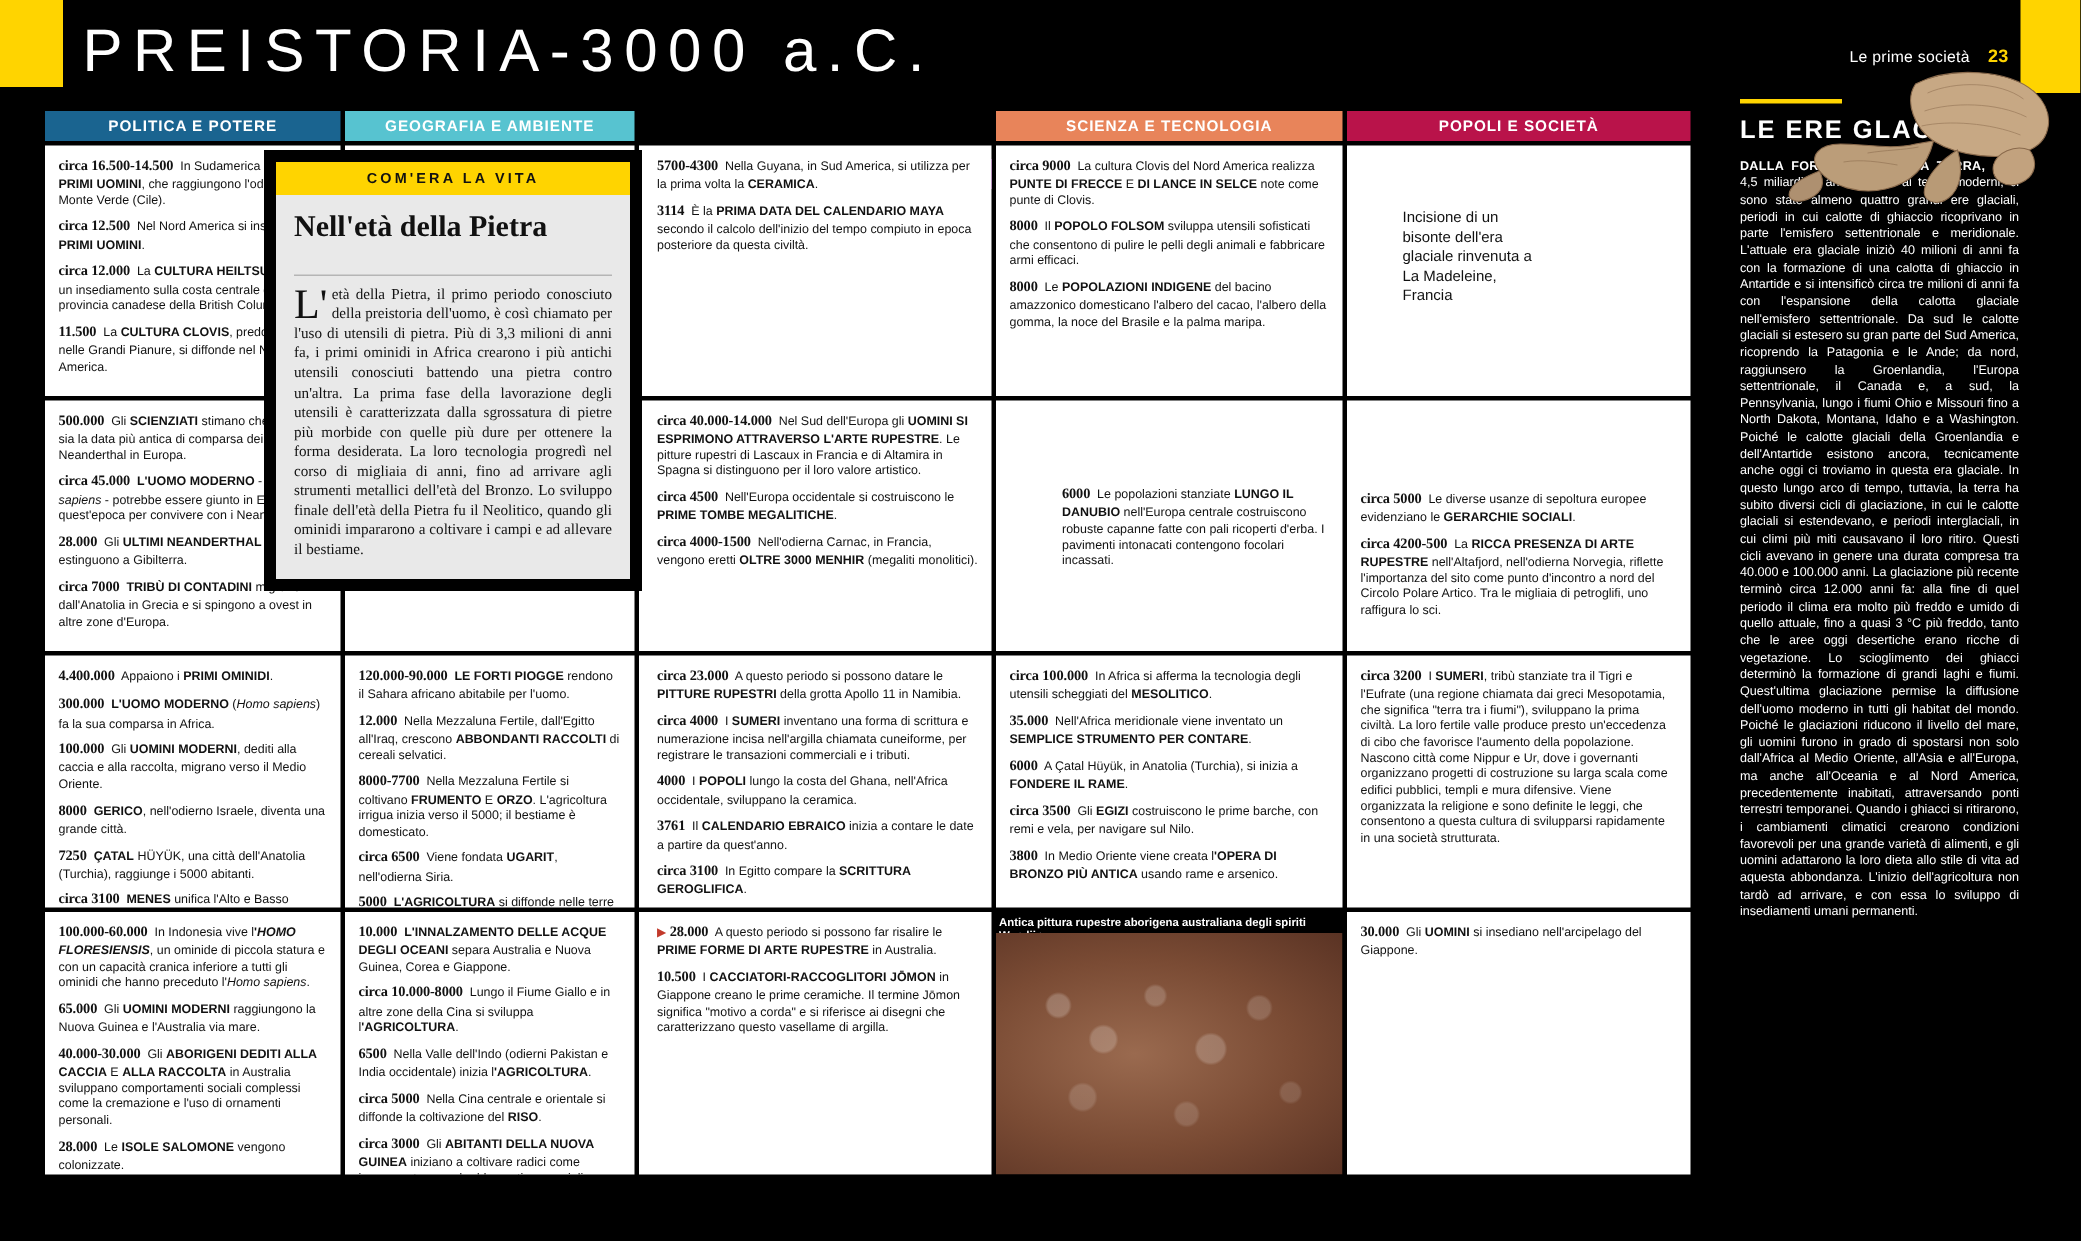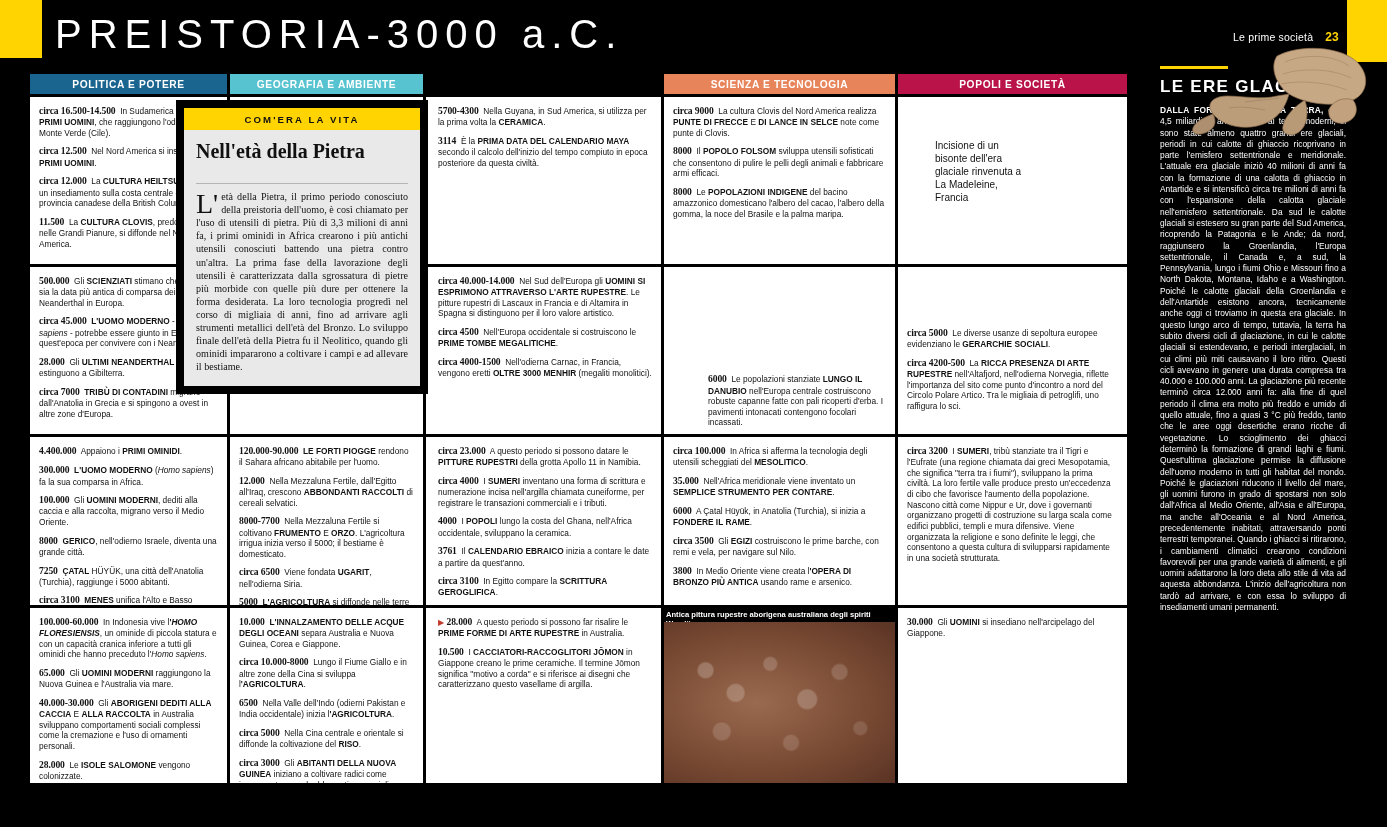--- a/index.html
+++ b/index.html
@@ -220,21 +220,21 @@
             <div class="ev"><span class="d">circa 45.000</span>&nbsp; <span class="cap">L'UOMO MODERNO</span> - <span class="iti">Homo sapiens</span> - potrebbe essere giunto in Europa in quest'epoca per convivere con i Neanderthal.</div>
             <div class="ev"><span class="d">28.000</span>&nbsp; Gli <span class="cap">ULTIMI NEANDERTHAL</span> si estinguono a Gibilterra.</div>
             <div class="ev"><span class="d">circa 7000</span>&nbsp; <span class="cap">TRIBÙ DI CONTADINI</span> migrano dall'Anatolia in Grecia e si spingono a ovest in altre zone d'Europa.</div>
           </div>
         <div class="cell c1"></div>
         <div class="cell c2">
             <div class="ev"><span class="d">circa 40.000-14.000</span>&nbsp; Nel Sud dell'Europa gli <span class="cap">UOMINI SI ESPRIMONO ATTRAVERSO L'ARTE RUPESTRE</span>. Le pitture rupestri di Lascaux in Francia e di Altamira in Spagna si distinguono per il loro valore artistico.</div>
             <div class="ev"><span class="d">circa 4500</span>&nbsp; Nell'Europa occidentale si costruiscono le <span class="cap">PRIME TOMBE MEGALITICHE</span>.</div>
             <div class="ev"><span class="d">circa 4000-1500</span>&nbsp; Nell'odierna Carnac, in Francia, vengono eretti <span class="cap">OLTRE 3000 MENHIR</span> (megaliti monolitici).</div>
           </div>
-        <div class="cell c3" style="display:flex;align-items:flex-end;padding-left:44px;">
+        <div class="cell c3" style="display:flex;align-items:center;padding-left:44px;">
             <div class="ev"><span class="d">6000</span>&nbsp; Le popolazioni stanziate <span class="cap">LUNGO IL DANUBIO</span> nell'Europa centrale costruiscono robuste capanne fatte con pali ricoperti d'erba. I pavimenti intonacati contengono focolari incassati.</div>
           </div>
         <div class="cell c4" style="padding-top:60px;">
             <div class="ev"><span class="d">circa 5000</span>&nbsp; Le diverse usanze di sepoltura europee evidenziano le <span class="cap">GERARCHIE SOCIALI</span>.</div>
             <div class="ev"><span class="d">circa 4200-500</span>&nbsp; La <span class="cap">RICCA PRESENZA DI ARTE RUPESTRE</span> nell'Altafjord, nell'odierna Norvegia, riflette l'importanza del sito come punto d'incontro a nord del Circolo Polare Artico. Tra le migliaia di petroglifi, uno raffigura lo sci.</div>
           </div>
       </div>
 
       <div class="row" style="height:168px;">
         <div class="cell c0">

